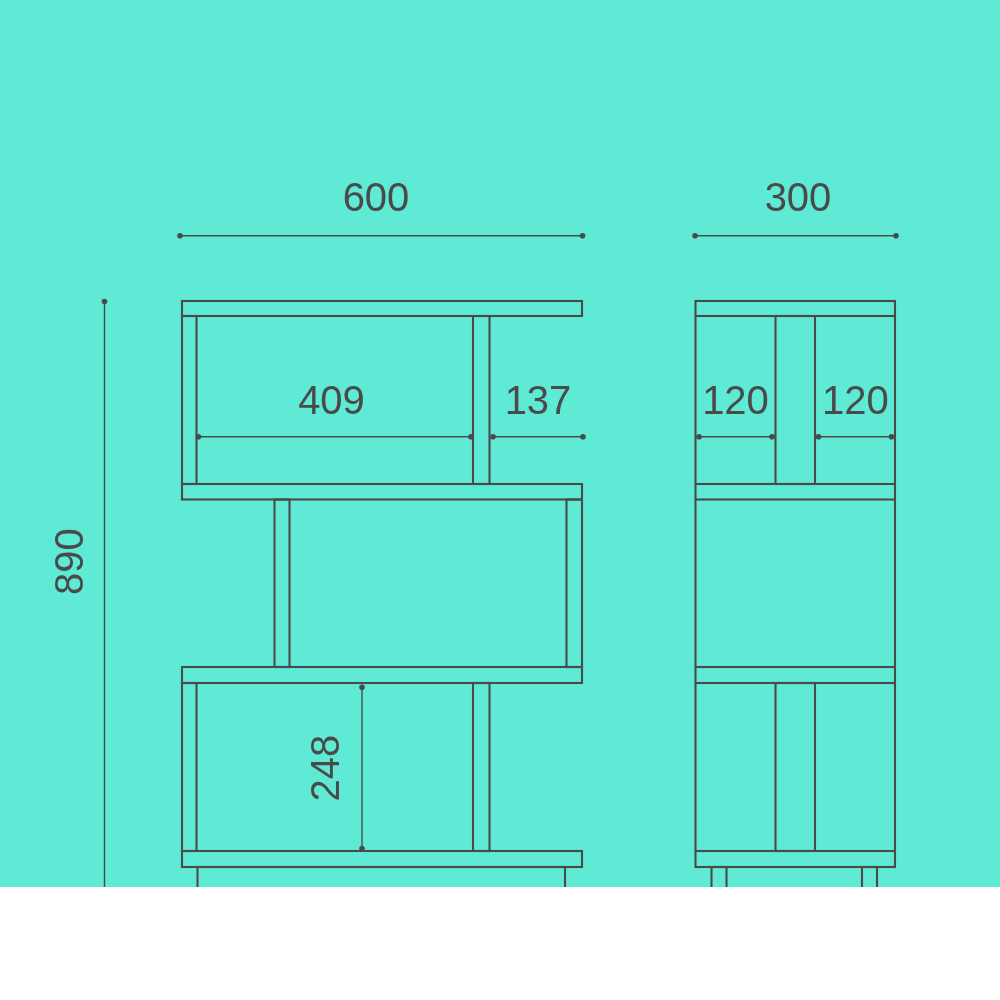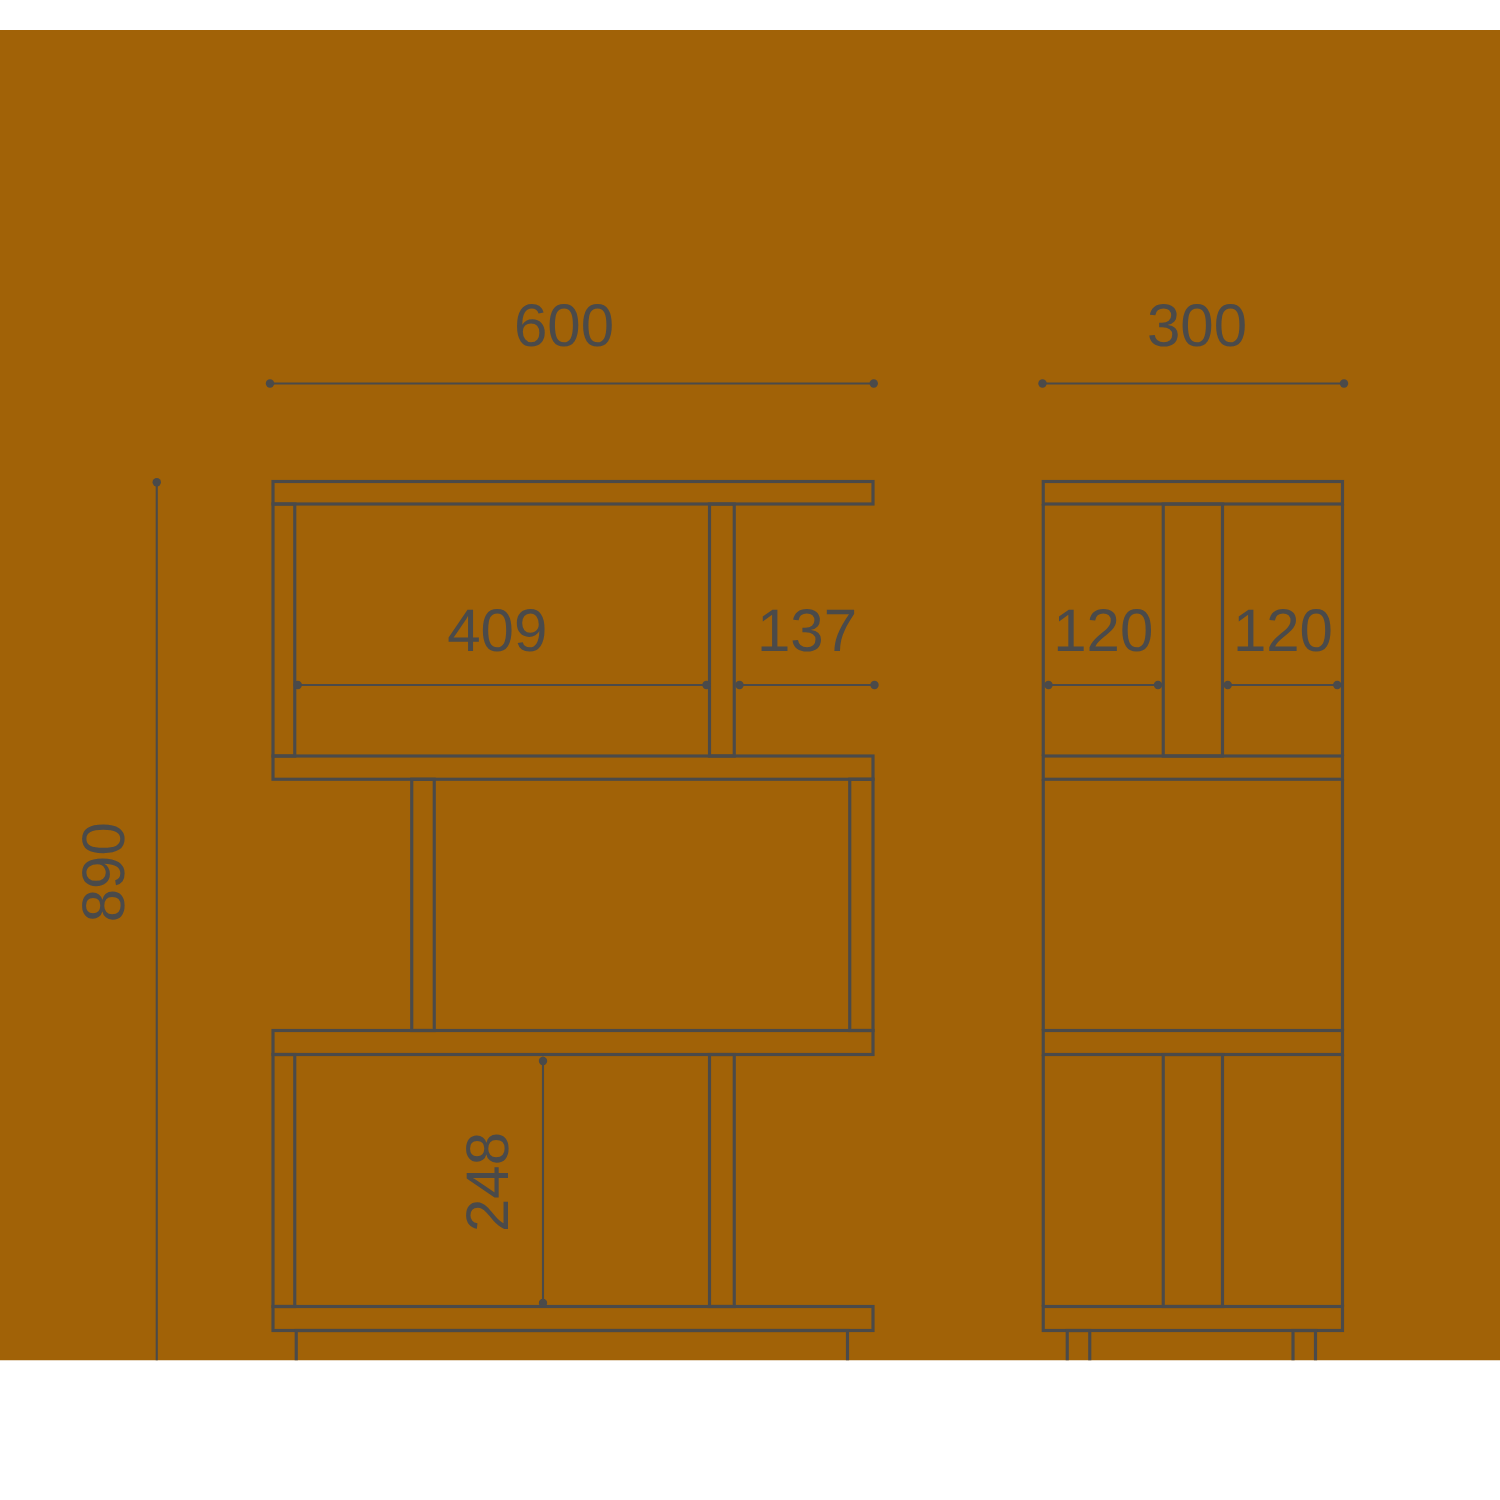--- a/index.html
+++ b/index.html
@@ -1,16 +1,16 @@
 <!DOCTYPE html>
 <html><head>
 <meta charset="utf-8">
 <style>
   html,body{margin:0;padding:0;background:#ffffff;}
-  .stage{position:relative;width:1000px;height:887px;background:#a16207;overflow:hidden;margin-top:20px;}
+  .stage{position:relative;width:1000px;height:887px;background:#5eead4;overflow:hidden;}
   svg{display:block;}
   text{font-family:"Liberation Sans", sans-serif;fill:#4a4a4a;}
 </style>
 </head>
 <body>
 <div class="stage">
 <svg width="1000" height="1000" viewBox="0 0 1000 1000">
   <g fill="none" stroke="#4a4a4a" stroke-width="2.1">
 
     <rect x="182" y="301" width="400" height="15"></rect>

